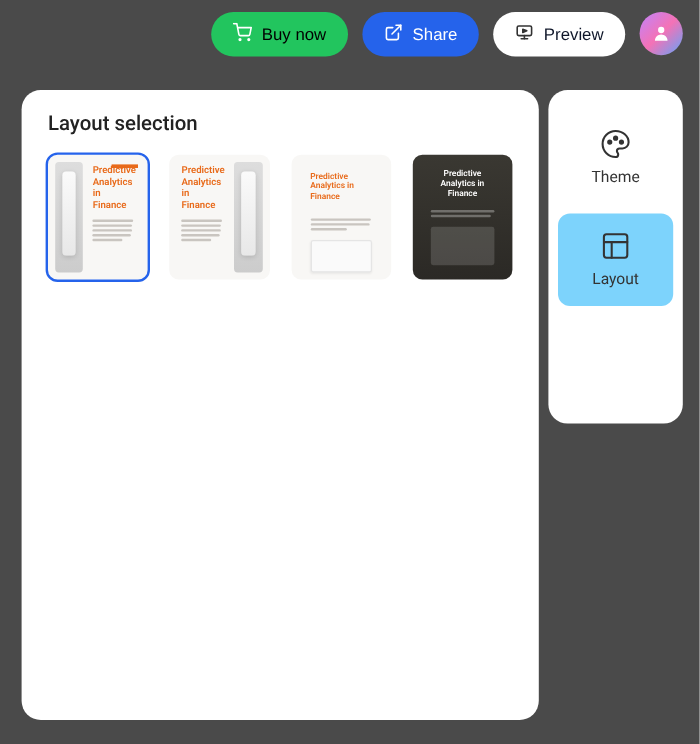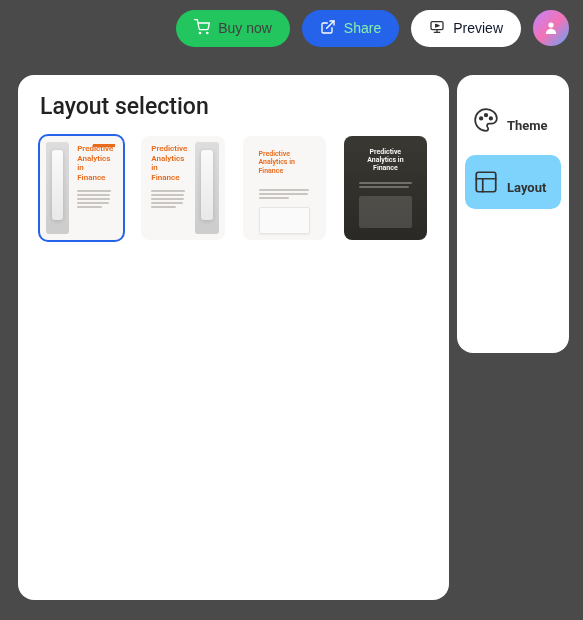--- a/index.html
+++ b/index.html
@@ -1,45 +1,45 @@
 <!DOCTYPE html>
 <html><head>
 <meta charset="utf-8">
 <style>
 * { margin: 0; padding: 0; box-sizing: border-box; }
 body { width: 583px; height: 620px; background: #4a4a4a; font-family: -apple-system, BlinkMacSystemFont, "Segoe UI", Roboto, sans-serif; overflow: hidden; position: relative; }
 .topbar { display: flex; align-items: center; justify-content: flex-end; gap: 12px; padding: 8px 14px; height: 56px; }
 .btn { display: inline-flex; align-items: center; gap: 8px; padding: 9px 18px; border-radius: 22px; border: none; font-size: 14px; font-weight: 500; cursor: pointer; }
-.btn-buy { background: #22c55e; color: #404040; }
-.btn-share { background: #2563eb; color: #86efac; }
+.btn-buy { background: #22c55e; color: #000000; }
+.btn-share { background: #2563eb; color: #ffffff; }
 .btn-preview { background: #fff; color: #0f172a; }
 .avatar { width: 36px; height: 36px; border-radius: 50%; background: linear-gradient(135deg,#c084fc,#f472b6,#60a5fa); display: flex; align-items: center; justify-content: center; }
 .avatar svg { width: 18px; height: 18px; }
 .main { position: absolute; top: 75px; left: 18px; right: 14px; bottom: 20px; display: flex; gap: 8px; }
 .panel-left { flex: 1; background: #fff; border-radius: 16px; padding: 18px 22px; }
-.panel-title { font-size: 23px; font-weight: 500; color: #222; margin-bottom: 16px; }
+.panel-title { font-size: 17px; font-weight: 500; color: #222; margin-bottom: 16px; }
 .layout-grid { display: grid; grid-template-columns: 1fr 1fr 1fr 1fr; gap: 18px; }
 .layout-card { height: 104px; border-radius: 8px; background: #f8f7f5; position: relative; overflow: hidden; cursor: pointer; }
 .layout-card.selected { outline: 2px solid #2563eb; outline-offset: 0; }
 .lc-inner { position: absolute; inset: 6px; display: flex; gap: 8px; }
 .lc-imgbox { width: 40%; background: linear-gradient(180deg,#ddd,#ccc); border-radius: 3px; position: relative; overflow: hidden; }
 .lc-imgbox::after { content: ""; position: absolute; inset: 8px 6px 14px 6px; background: linear-gradient(180deg,#fafafa,#e8e8e8); border-radius: 3px; box-shadow: 0 1px 4px rgba(0,0,0,.15); }
 .lc-textcol { flex: 1; display: flex; flex-direction: column; padding: 2px 4px 0 0; }
 .lc-title { font-size: 8px; font-weight: 600; color: #e86a1a; line-height: 1.2; margin-bottom: 8px; }
 .lc-body { font-size: 4px; line-height: 1.6; color: #999; }
 .lc-line { height: 2px; background: #c9c5c0; margin-bottom: 2px; border-radius: 1px; }
 .lc-accent { position: absolute; top: 8px; right: 8px; width: 22px; height: 3px; background: #e86a1a; }
 .layout-card.card3 .lc-inner { flex-direction: column; padding: 8px 10px 0; gap: 6px; }
 .layout-card.card3 .lc-title { font-size: 7px; }
 .lc-widebox { height: 46px; background: #fafafa; border: 1px solid #e5e5e5; border-radius: 2px; box-shadow: 0 1px 2px rgba(0,0,0,.06); }
 .layout-card.card4 { background: linear-gradient(180deg,#3a3832 0%,#2b2925 100%); display: flex; flex-direction: column; align-items: center; justify-content: center; padding: 12px; }
 .layout-card.card4 .lc-title-dark { font-size: 7px; font-weight: 600; color: #fff; margin-bottom: 10px; text-align: center; }
 .layout-card.card4 .lc-dark-box { width: 90%; height: 46px; background: rgba(255,255,255,.15); border-radius: 2px; }
 .panel-right { width: 112px; background: #fff; border-radius: 16px; padding: 18px 8px; display: flex; flex-direction: column; align-items: center; gap: 8px; height: 278px; }
-.side-item { display: flex; flex-direction: row; align-items: flex-end; gap: 8px; padding: 14px 8px; border-radius: 10px; width: 96px; cursor: pointer; font-weight: bold; }
+.side-item { display: flex; flex-direction: column; align-items: center; gap: 8px; padding: 14px 8px; border-radius: 10px; width: 96px; cursor: pointer; }
 .side-item.active { background: #7dd3fc; }
 .side-label { font-size: 13px; color: #333; }
 .side-icon { width: 26px; height: 26px; display: flex; align-items: center; justify-content: center; }
 .icon { display: inline-block; }
 </style>
 </head>
 <body>
 
 <div class="topbar">
   <button class="btn btn-buy">

